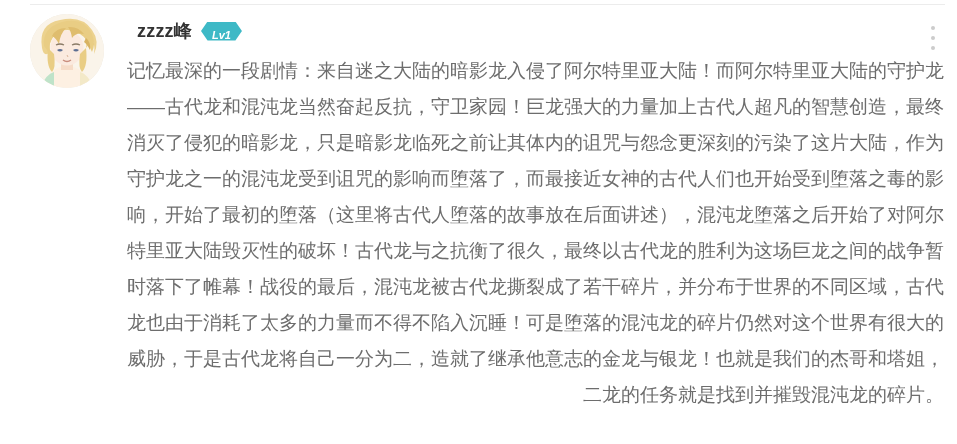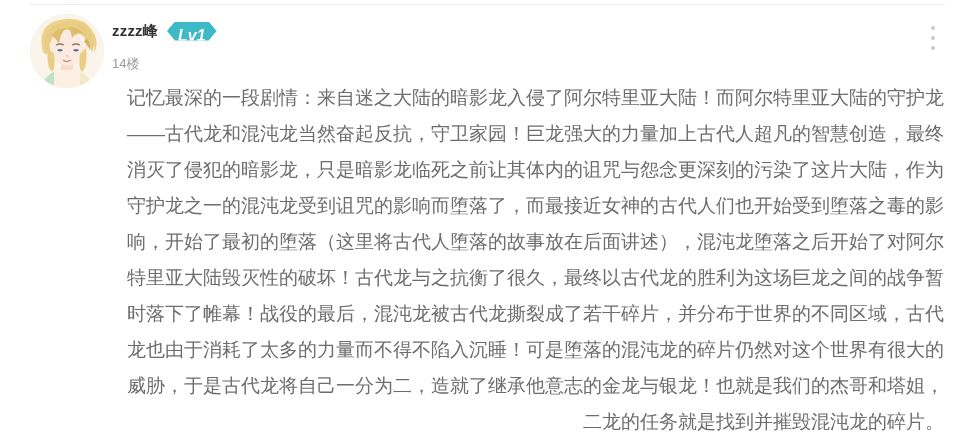--- a/index.html
+++ b/index.html
@@ -20,28 +20,28 @@
     box-shadow: 0 0 0 1px #f0ece4 inset;
     background: #faf4ea;
   }
   .avatar svg { display: block; width: 74px; height: 74px; }
 
   .content-col { position: absolute; left: 112px; top: 18px; width: 832px; }
 
   .header-row { display: flex; align-items: center; height: 26px; }
 
   .username {
-    font-size: 15px; font-weight: 700; color: #333333;
-    cursor: pointer; letter-spacing: 0.2px;
+    font-size: 18px; font-weight: 700; color: #333333;
+    cursor: pointer; letter-spacing: 0.2px; margin-left: 25px;
   }
 
   .badge {
     margin-left: 9px;
     background: #3eb9c6; color: #ffffff;
-    font-size: 16px; font-style: italic; font-weight: 700;
+    font-size: 11px; font-style: italic; font-weight: 700;
     line-height: 19px; height: 19px; padding: 4px 11px;
     clip-path: polygon(16% 0, 84% 0, 100% 50%, 84% 100%, 16% 100%, 0 50%);
     display: inline-block;
   }
 
   .floor { margin-top: 11px; font-size: 13px; color: #9a9a9a; height: 16px; }
 
   .body-text {
     margin-top: 9px;
     font-size: 19px; line-height: 36px;
@@ -106,21 +106,20 @@
         <path d="M33 46 Q37 49 41 46" stroke="#c98d7d" stroke-width="1.4" fill="none"></path>
       </g>
     </svg>
   </div>
 
   <div class="content-col">
     <div class="header-row">
       <span class="username">zzzz峰</span>
       <span class="badge">Lv1</span>
     </div>
-    <div class="floor">14楼</div>
     <div class="body-text">记忆最深的一段剧情：来自迷之大陆的暗影龙入侵了阿尔特里亚大陆！而阿尔特里亚大陆的守护龙——古代龙和混沌龙当然奋起反抗，守卫家园！巨龙强大的力量加上古代人超凡的智慧创造，最终消灭了侵犯的暗影龙，只是暗影龙临死之前让其体内的诅咒与怨念更深刻的污染了这片大陆，作为守护龙之一的混沌龙受到诅咒的影响而堕落了，而最接近女神的古代人们也开始受到堕落之毒的影响，开始了最初的堕落（这里将古代人堕落的故事放在后面讲述），混沌龙堕落之后开始了对阿尔特里亚大陆毁灭性的破坏！古代龙与之抗衡了很久，最终以古代龙的胜利为这场巨龙之间的战争暂时落下了帷幕！战役的最后，混沌龙被古代龙撕裂成了若干碎片，并分布于世界的不同区域，古代龙也由于消耗了太多的力量而不得不陷入沉睡！可是堕落的混沌龙的碎片仍然对这个世界有很大的威胁，于是古代龙将自己一分为二，造就了继承他意志的金龙与银龙！也就是我们的杰哥和塔姐，二龙的任务就是找到并摧毁混沌龙的碎片。</div>
   </div>
 
   <div class="kebab" title="">
     <span class="dot"></span>
     <span class="dot"></span>
     <span class="dot"></span>
   </div>
 
 </div>

